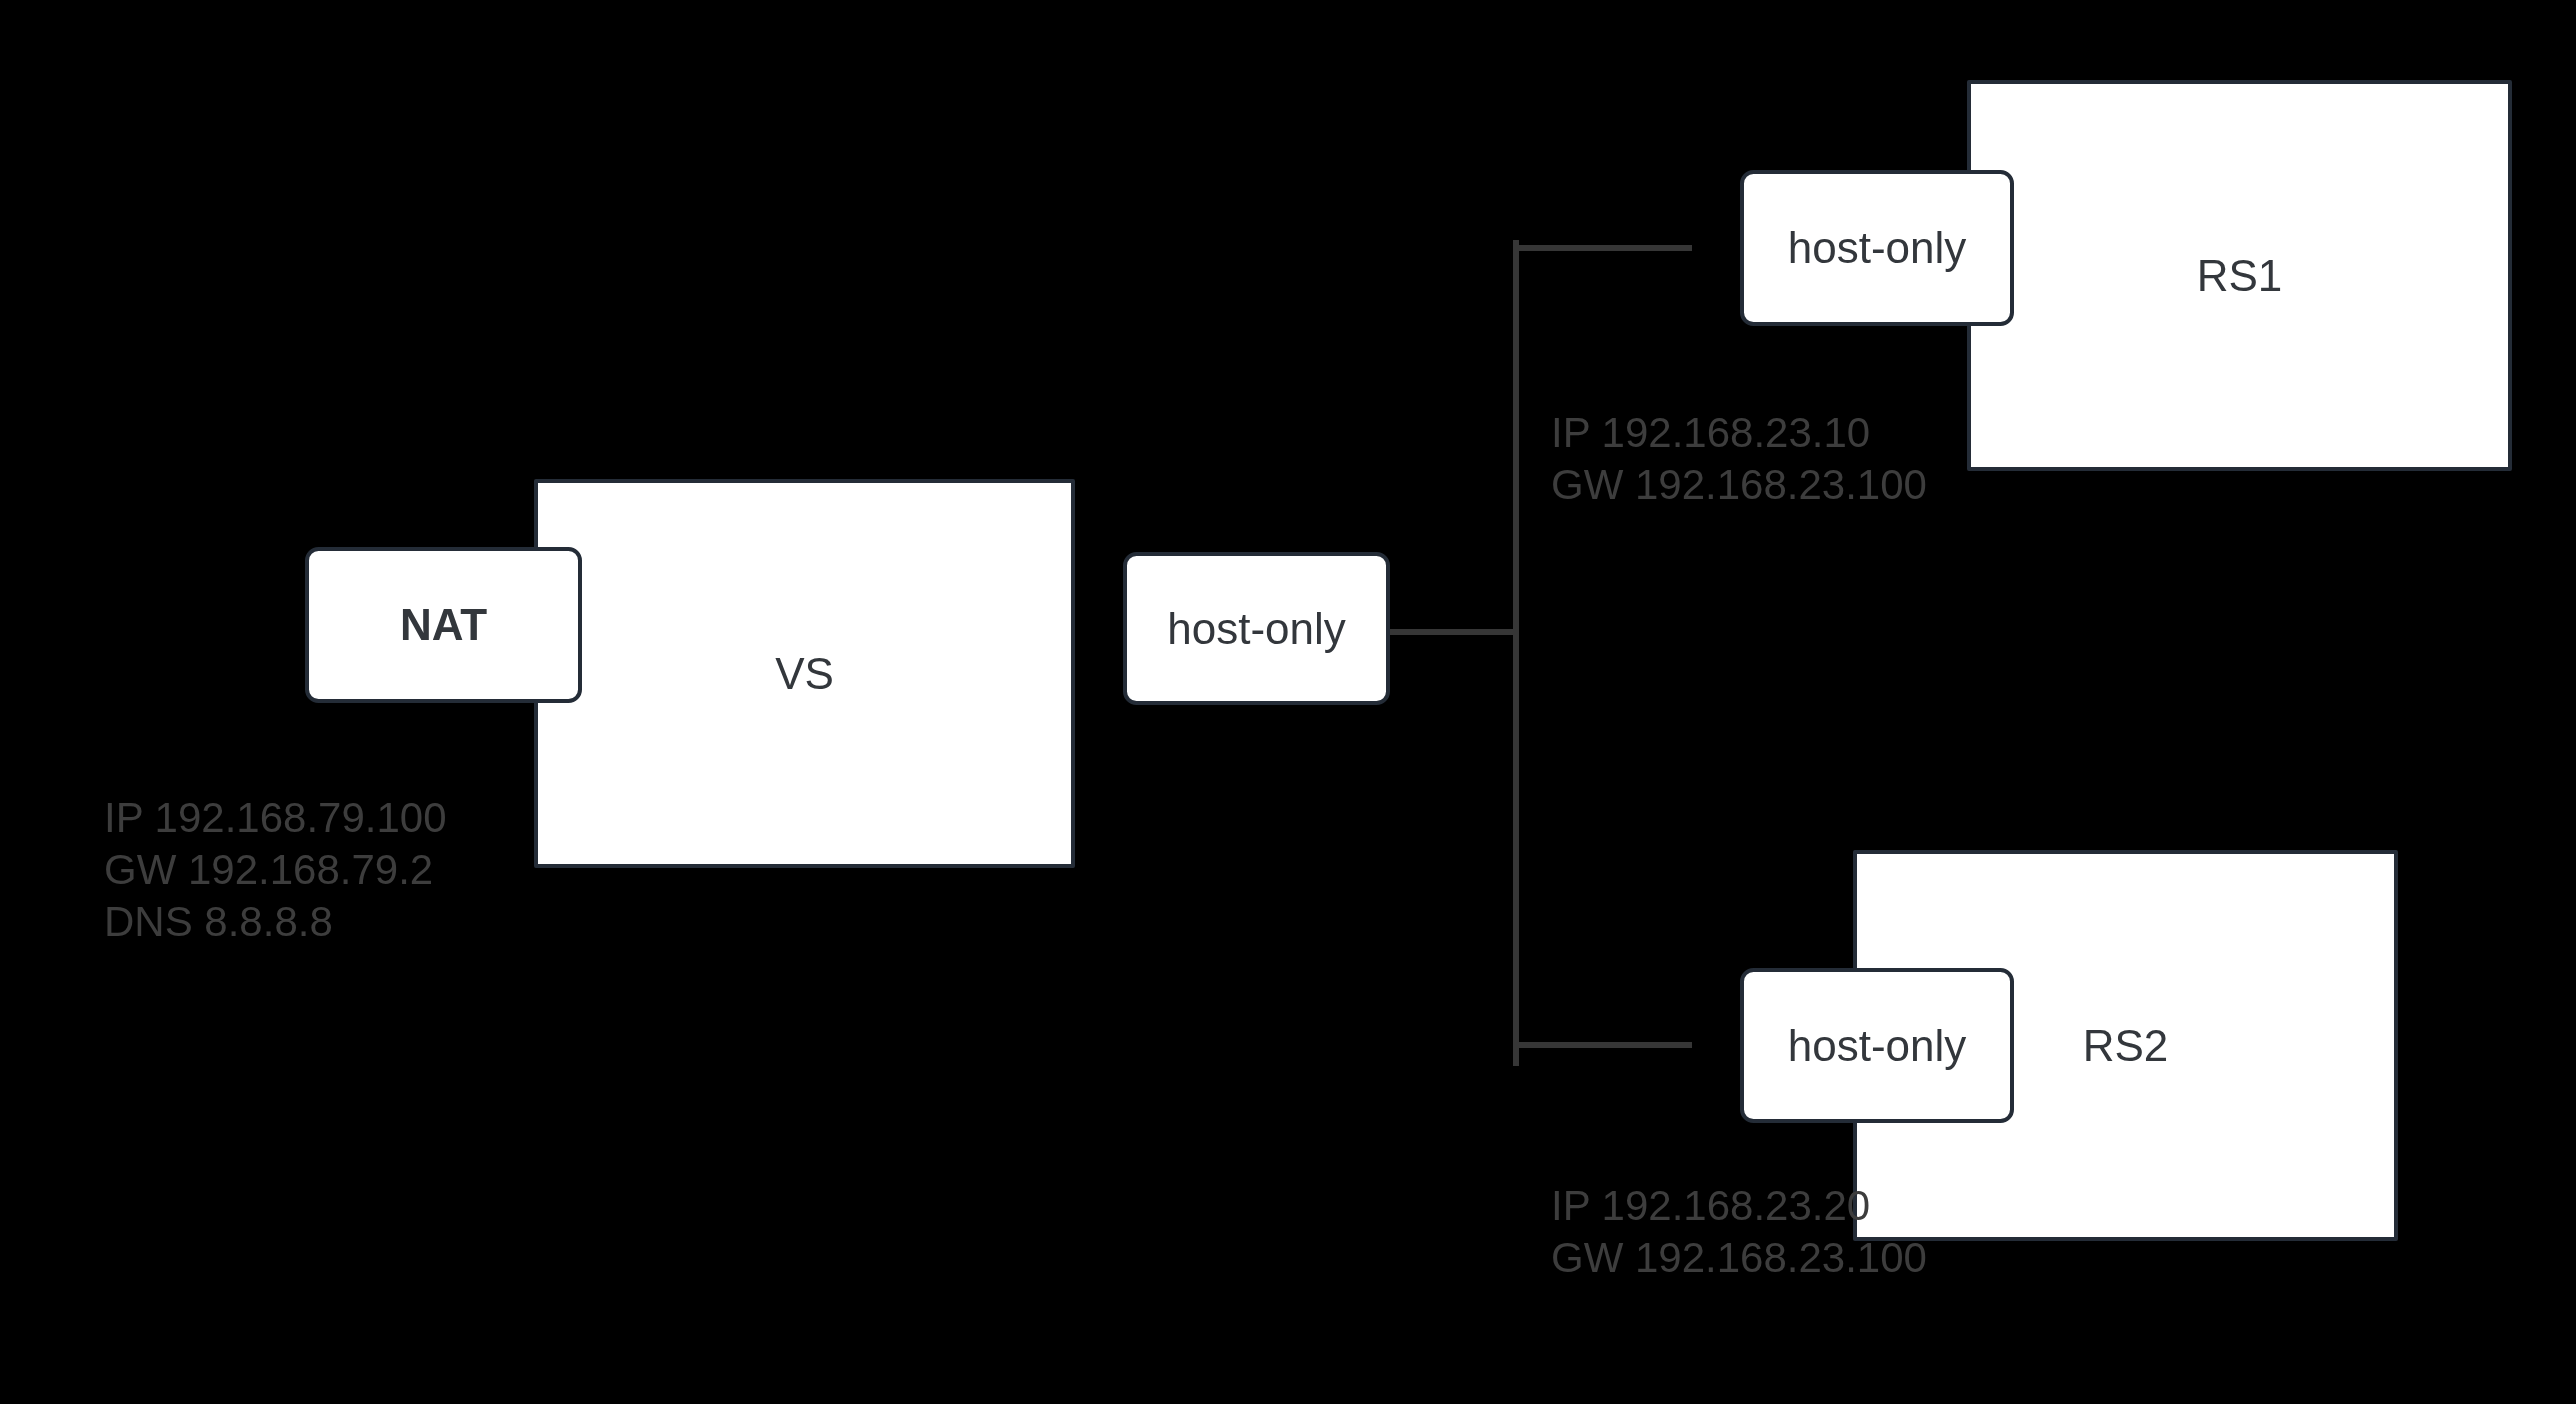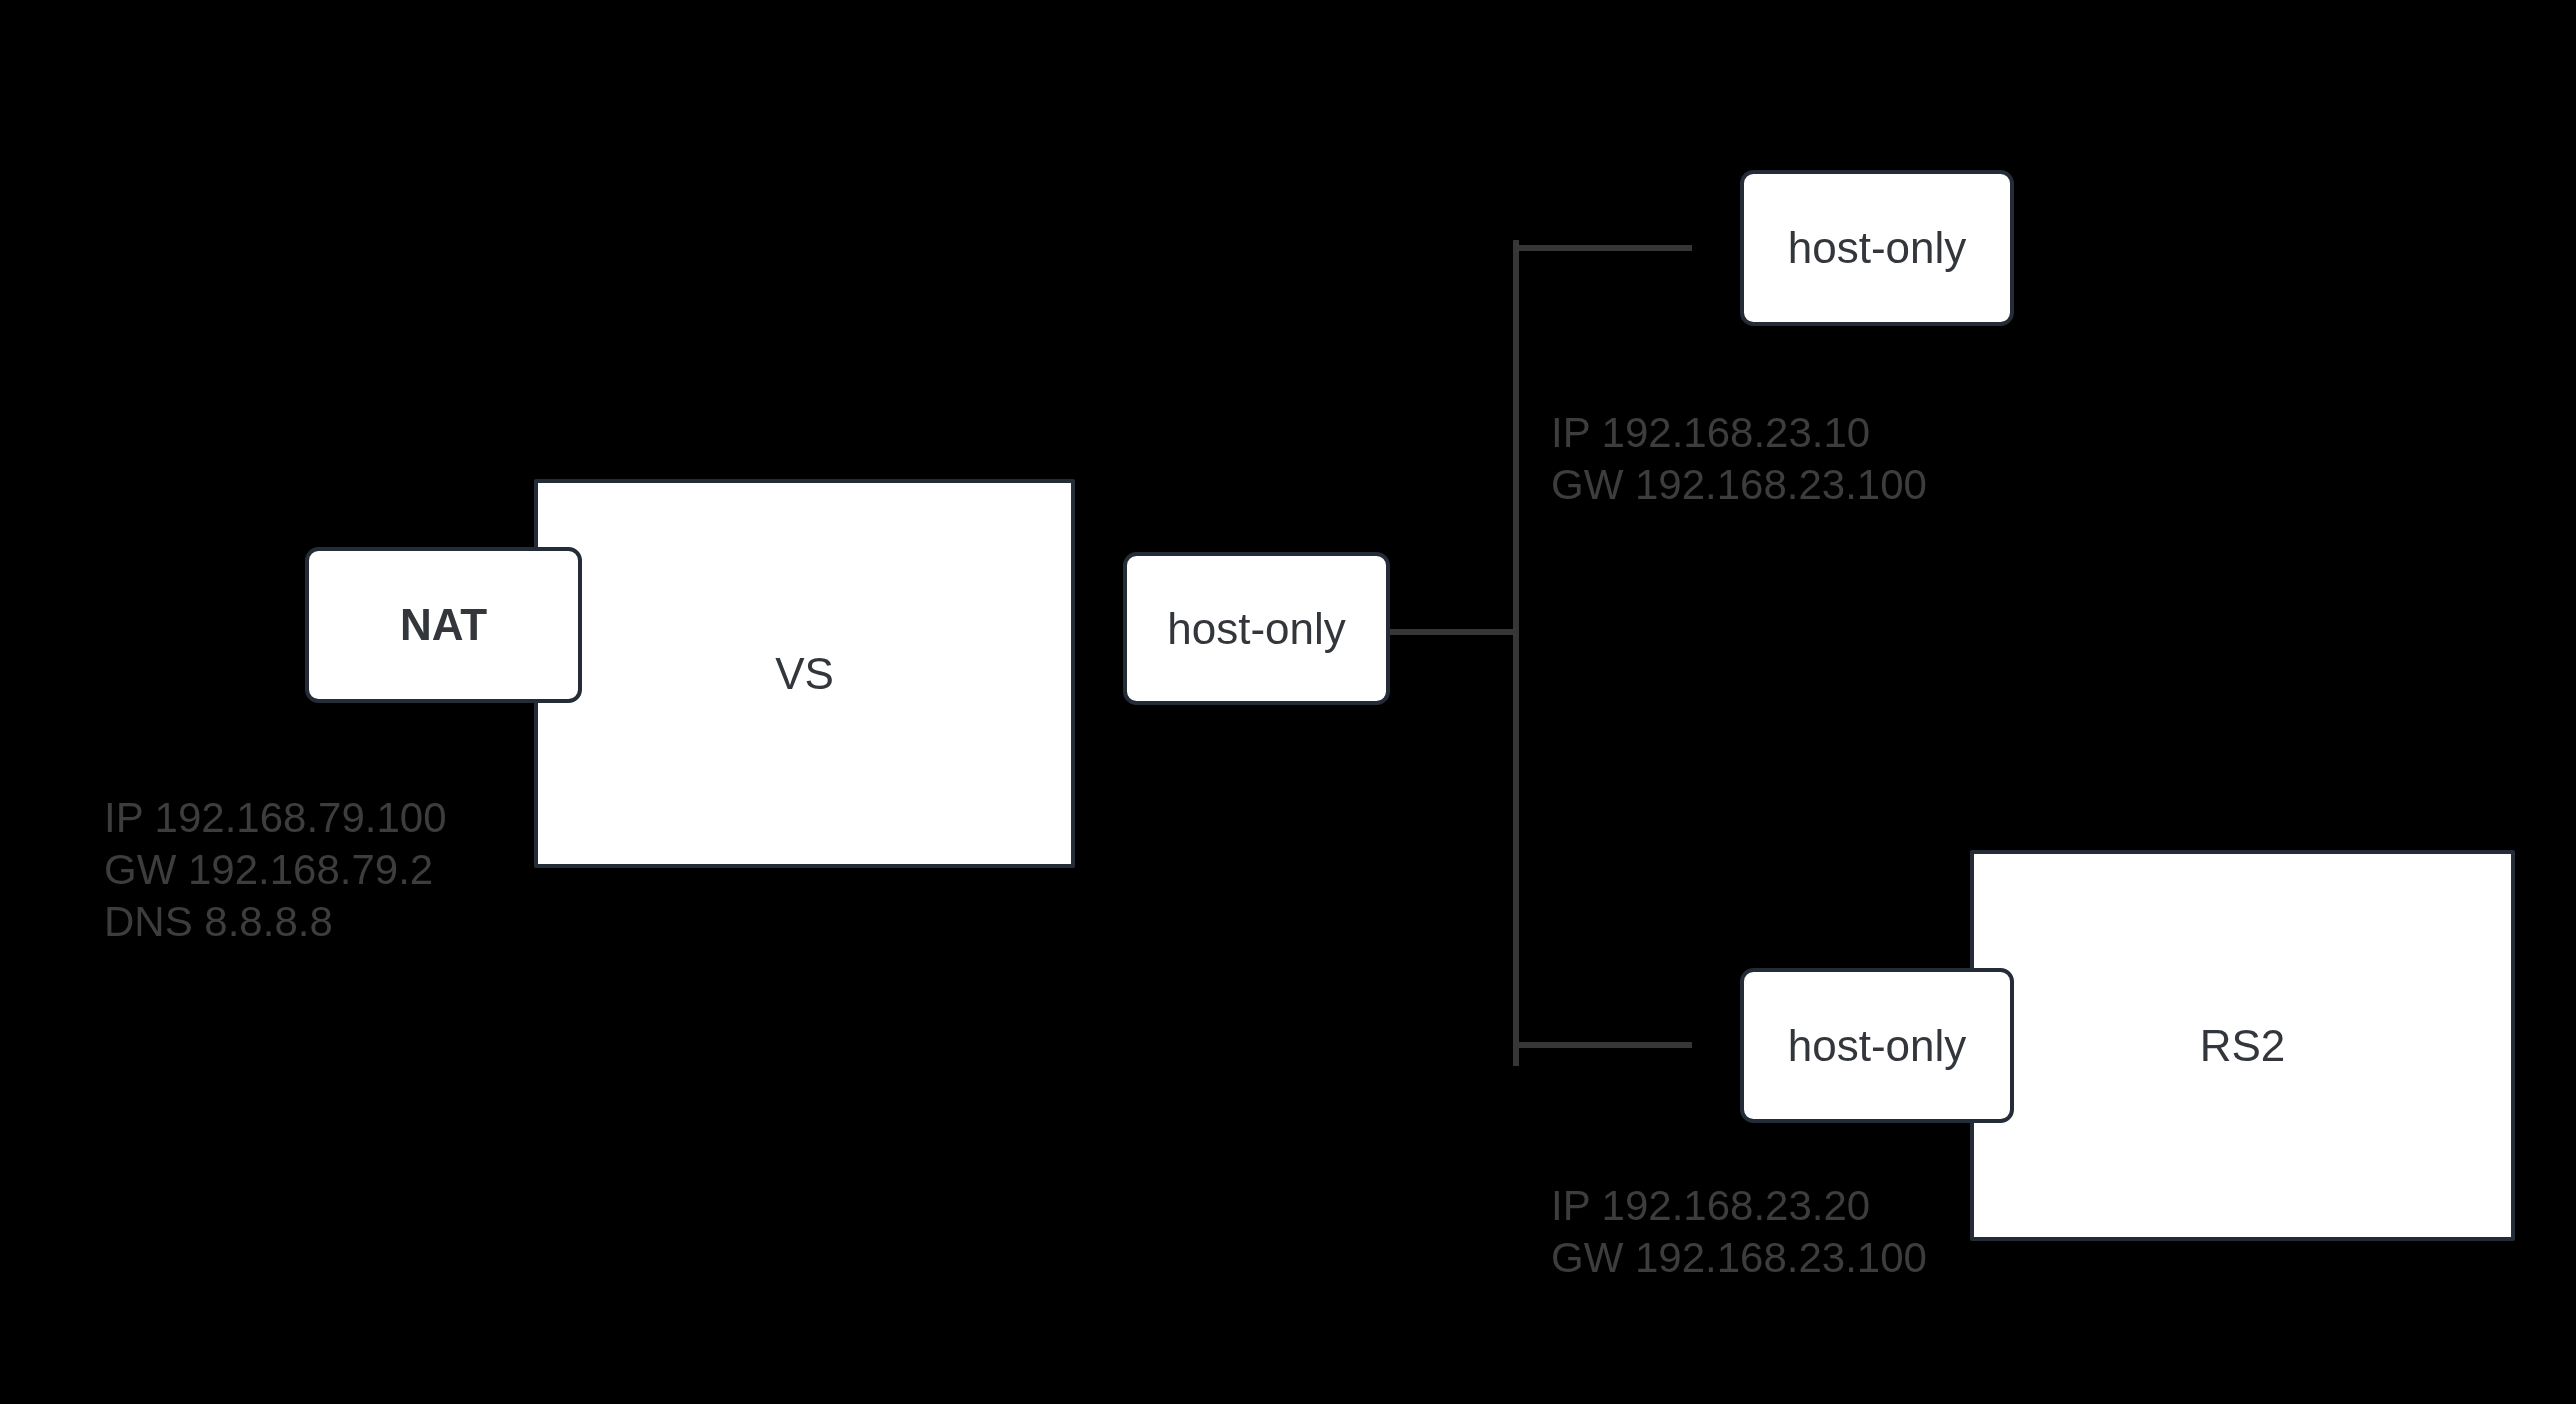--- a/index.html
+++ b/index.html
@@ -21,21 +21,21 @@
     align-items: center;
     justify-content: center;
     color: #33373c;
     font-size: 44px;
   }
   .node.small { border-radius: 13.5px; margin-left: 48px; }
   .node.big   { border-radius: 1.9px; }
 
   #node-vs  { left: 534px;  top: 439px;  width: 541px; height: 389px; margin-top: 40px; }
   #node-rs1 { left: 1967px; top: 80px;   width: 545px; height: 391px; }
-  #node-rs2 { left: 1970px; top: 850px;  width: 545px; height: 391px; }
+  #node-rs2 { left: 1853px; top: 850px;  width: 545px; height: 391px; }
 
   #adapter-nat      { left: 257px;  top: 547px;  width: 277px; height: 156px; font-weight: bold; }
   #adapter-ho-vs    { left: 1075px; top: 552px;  width: 267px; height: 153px; }
   #adapter-ho-rs1   { left: 1692px; top: 170px;  width: 274px; height: 156px; }
   #adapter-ho-rs2   { left: 1692px; top: 968px; width: 274px; height: 155px; }
 
   
   .edge { position: absolute; background: #363636; }
   #edge-vs-trunk   { left: 1342px; top: 629px;  width: 171px; height: 5.8px; }
   #edge-trunk      { left: 1513px; top: 240px;  width: 5.8px;   height: 826px; }
@@ -61,20 +61,23 @@
 <div class="canvas">
 
   <div class="edge" id="edge-vs-trunk"></div>
   <div class="edge" id="edge-trunk"></div>
   <div class="edge" id="edge-trunk-rs1"></div>
   <div class="edge" id="edge-trunk-rs2"></div>
 
   <div class="node big" id="node-vs">
     <span>VS</span>
   </div>
+  <div class="node big" id="node-rs1">
+    <span>RS1</span>
+  </div>
   <div class="node big" id="node-rs2">
     <span>RS2</span>
   </div>
 
   <div class="node small" id="adapter-nat">
     <span>NAT</span>
   </div>
   <div class="node small" id="adapter-ho-vs">
     <span>host-only</span>
   </div>

